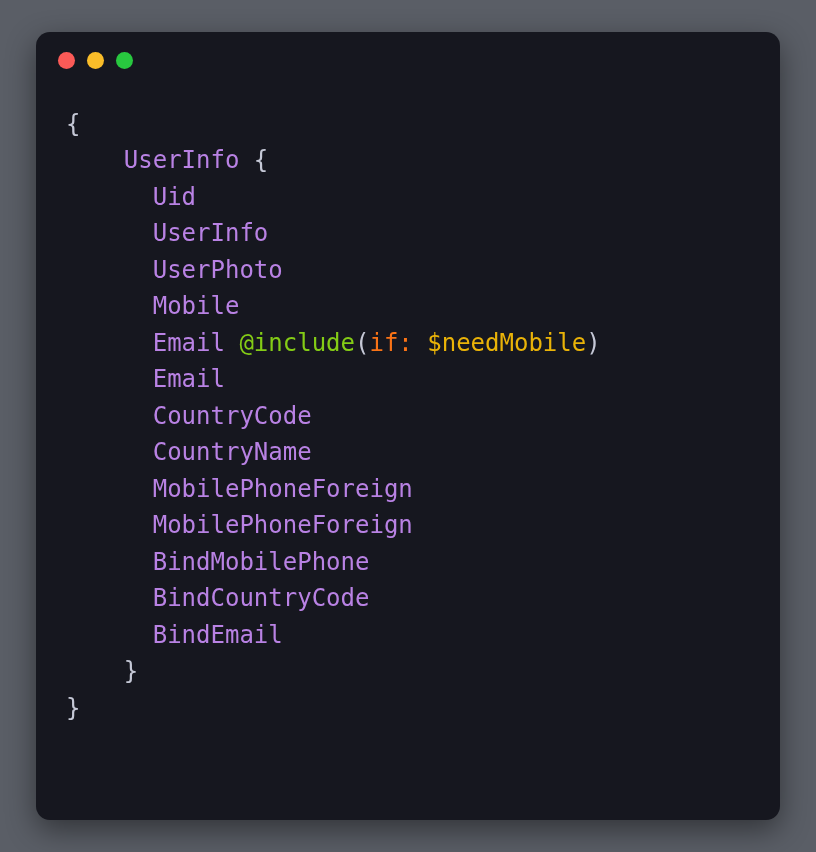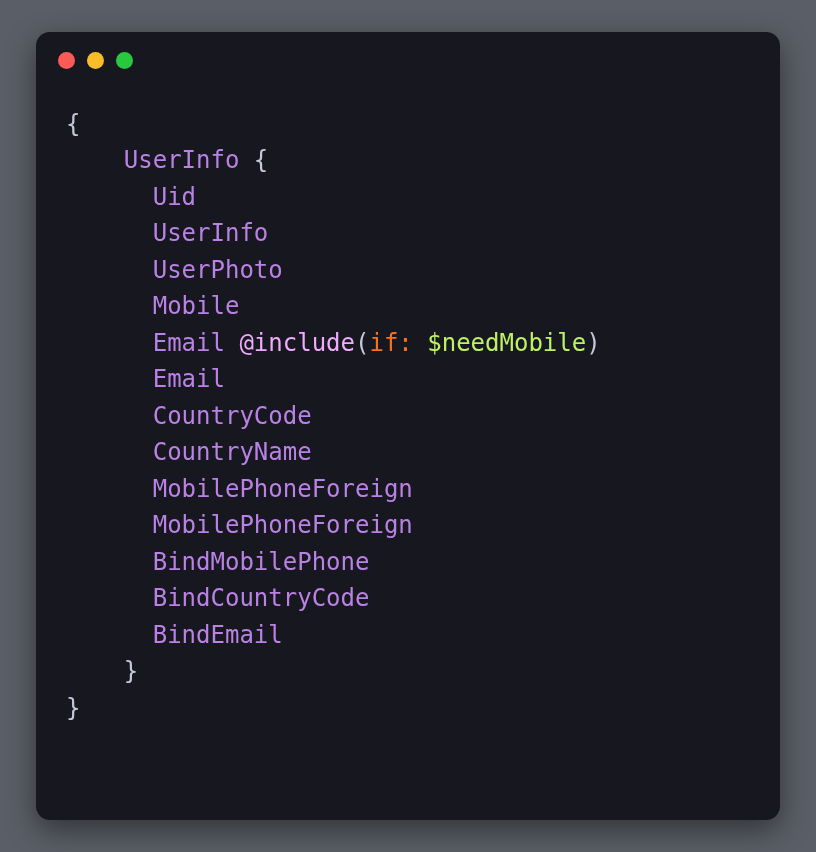--- a/index.html
+++ b/index.html
@@ -41,23 +41,23 @@
   pre.code {
     margin: 0;
     padding: 18px 30px 30px 30px;
     font-size: 24px;
     line-height: 1.52;
     white-space: pre;
   }
 
   .punct { color: #c5c8d6; }  
   .field { color: #b982e4; text-align: right; }  
-  .dir   { color: #f0abfc; }  
+  .dir   { color: #84cc16; }  
   .kw    { color: #f97316; }  
-  .var   { color: #bef264; }  
+  .var   { color: #eab308; }  
 </style>
 </head>
 <body>
 
 <div class="window">
   <div class="titlebar">
     <div class="traffic-dot dot-red"></div>
     <div class="traffic-dot dot-yellow"></div>
     <div class="traffic-dot dot-green"></div>
   </div>

